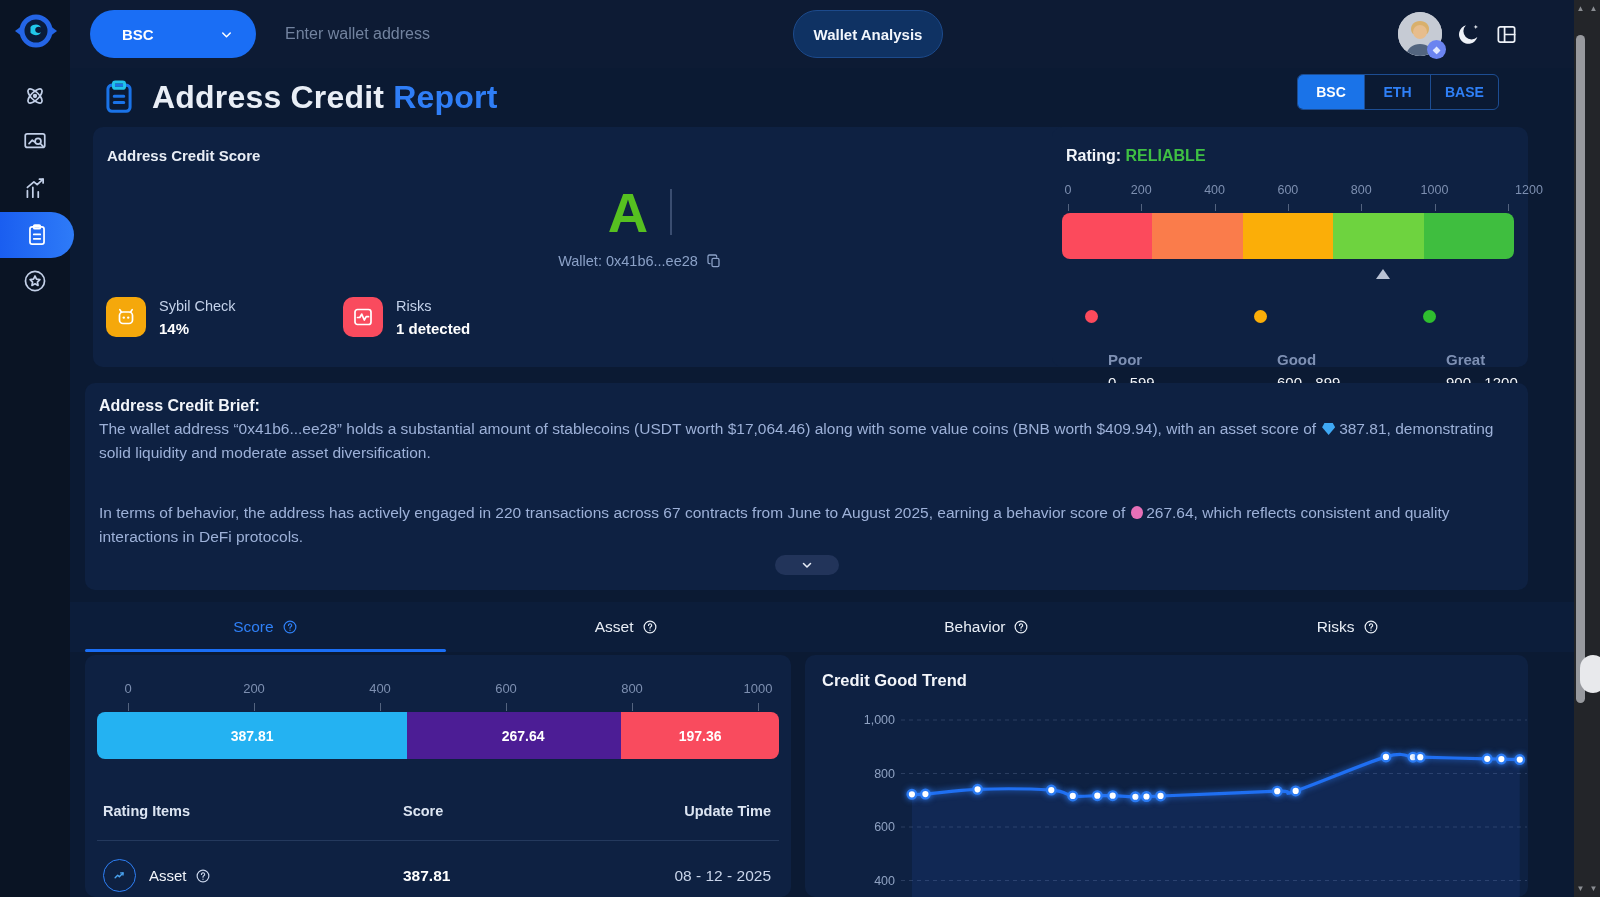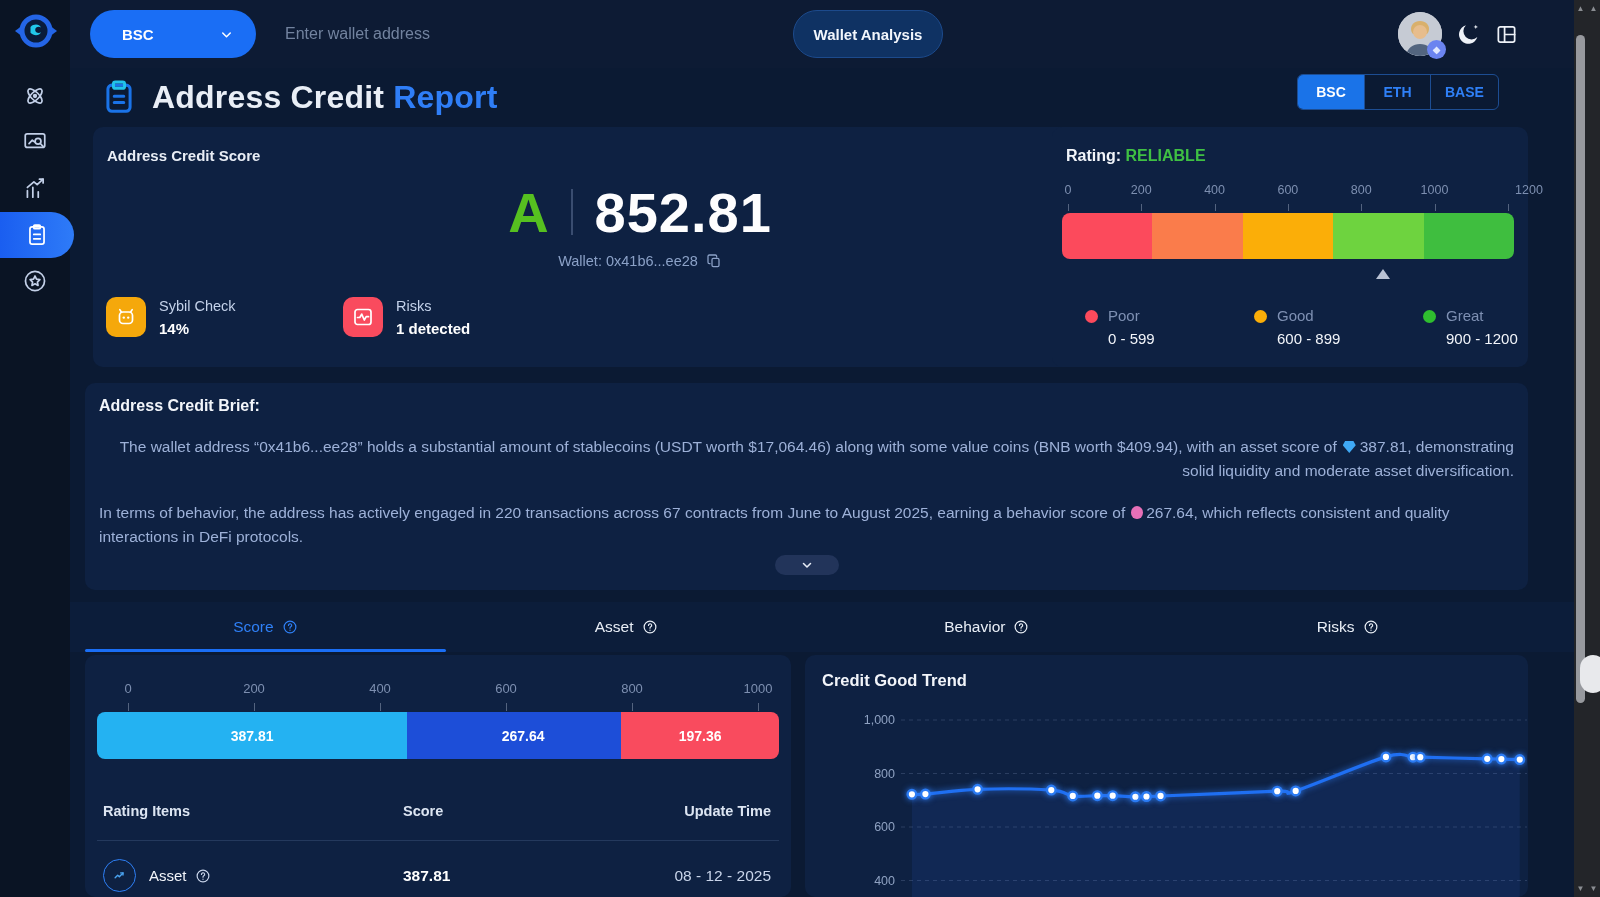--- a/index.html
+++ b/index.html
@@ -78,28 +78,28 @@
   .rating-ticks .tick-label { position:absolute; transform:translateX(-50%); font-size:12.5px; color:#7d8fb0; }
   .rating-ticks .tick-mark { position:absolute; top:21px; width:1px; height:7px; background:#53637f; }
   .rating-bar { position:absolute; left:10px; top:86px; width:452px; height:46px; border-radius:8px;
     overflow:hidden; display:flex; }
   .rating-seg { height:100%; flex:1; }
   .rating-marker { position:absolute; top:142px; width:0; height:0; border-left:7px solid transparent;
     border-right:7px solid transparent; border-bottom:10px solid #b9c2d4; }
   .rating-legend { position:absolute; left:33px; top:180px; display:flex; gap:57px; }
   .legend-item { display:flex; gap:10px; min-width:112px; }
   .legend-dot { width:13px; height:13px; border-radius:50%; margin-top:3px; flex:0 0 auto; }
-  .legend-name { font-size:15px; font-weight:normal; color:#7e90b3; }
+  .legend-name { font-size:15px; font-weight:bold; color:#7e90b3;margin-top:44px; }
   .legend-range { font-size:15px; color:#f2f5fa; margin-top:6px; }
 
   
   .brief-panel { left:15px; top:315px; width:1443px; height:207px; }
   .brief-title { position:absolute; left:14px; top:14px; font-size:16px; font-weight:bold; color:#f2f5fa; }
   .brief-p { position:absolute; left:14px; width:1415px; font-size:15.5px; line-height:24px; color:#9db1d8; }
-  .brief-p1 { top:52px;text-align:right; } .brief-p2 { top:118px; }
+  .brief-p1 { top:34px; } .brief-p2 { top:118px; }
   .gem-icon { display:inline-block; width:13px; height:12px; background:#3fa9f5; margin:0 4px -1px 6px;
     clip-path:polygon(50% 100%, 0 35%, 18% 0, 82% 0, 100% 35%); }
   .balloon-icon { display:inline-block; width:12px; height:13px; background:#e670b8; border-radius:50% 50% 48% 48%;
     margin:0 3px -1px 6px; }
   .expand-btn { position:absolute; left:50%; transform:translateX(-50%); top:172px; width:64px; height:20px;
     border-radius:10px; background:#22345a; border:none; color:#e6ecf6; display:flex; align-items:center;
     justify-content:center; cursor:pointer; }
 
   
   .tabs-strip { position:absolute; left:0; top:534px; width:1504px; height:50px; background:#0c1d3a; }
@@ -248,21 +248,20 @@
       <button class="seg-btn active">BSC</button>
       <button class="seg-btn">ETH</button>
       <button class="seg-btn">BASE</button>
     </div>
 
   <section class="panel score-panel">
     <div class="panel-title">Address Credit Score</div>
     <div class="grade-row">
       <span class="grade">A</span>
       <span class="grade-divider"></span>
-      <span class="big-score">852.81</span>
     </div>
     <div class="wallet-row">
       <span>Wallet: 0x41b6...ee28</span>
       <svg class="stroked copy-btn" viewBox="0 0 24 24" style="stroke-width:1.9">
         <rect x="9" y="8" width="10.5" height="12.5" rx="2"></rect>
         <path d="M6 16H5a2 2 0 0 1-2-2V5a2 2 0 0 1 2-2h9a2 2 0 0 1 2 2v1"></path>
       </svg>
     </div>
     <div class="stats-row" id="stats-row">
         <div class="stat">
@@ -403,21 +402,21 @@
         <span class="tick-mark" style="left: 295px;"></span>
         <span class="tick-label" style="left: 421px;">600</span>
         <span class="tick-mark" style="left: 421px;"></span>
         <span class="tick-label" style="left: 547px;">800</span>
         <span class="tick-mark" style="left: 547px;"></span>
         <span class="tick-label" style="left: 673px;">1000</span>
         <span class="tick-mark" style="left: 673px;"></span>
       </div>
     <div class="stack-bar" id="stack-bar">
         <div class="stack-seg" style="width: 45.4744%; background: rgb(36, 178, 242);">387.81</div>
-        <div class="stack-seg" style="width: 31.3833%; background: #1d4ed8; padding-left: 18px;">267.64</div>
+        <div class="stack-seg" style="width: 31.3833%; background: #4c1d95; padding-left: 18px;">267.64</div>
         <div class="stack-seg" style="width: 23.1423%; background: rgb(249, 75, 94);">197.36</div>
       </div>
     <div class="tbl-head">
       <span class="th-item">Rating Items</span>
       <span class="th-score">Score</span>
       <span class="th-time">Update Time</span>
     </div>
     <div class="tbl-divider"></div>
     <div id="tbl-rows">
         <div class="tbl-row">

